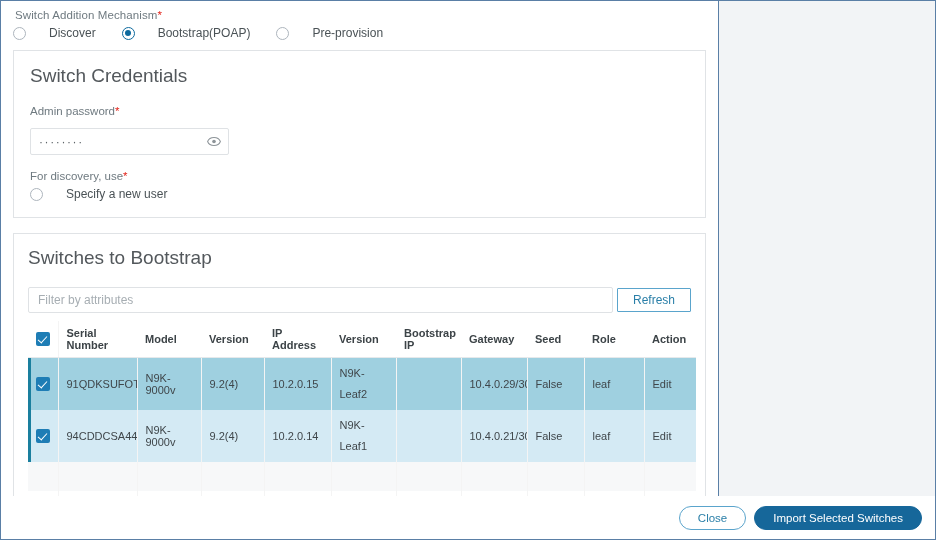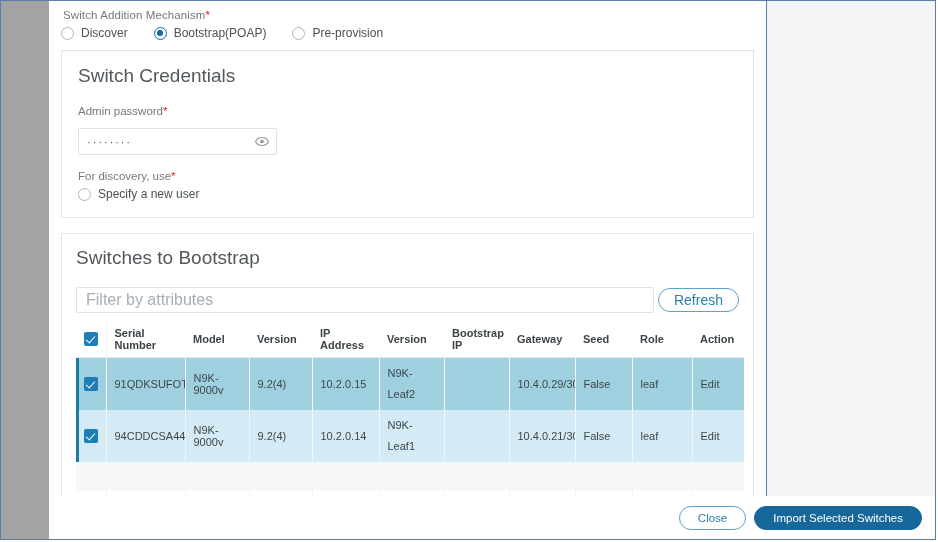--- a/index.html
+++ b/index.html
@@ -21,21 +21,20 @@
     position: absolute;
     left: 0;
     top: 0;
     width: 936px;
     height: 540px;
     border: 1px solid #5a7fa6;
     box-sizing: border-box;
     background: #a3a3a3;
     display: flex;
     flex-direction: column;
-    padding-left: 48px;
   }
 
   .modal-body {
     flex: 1 1 auto;
     position: relative;
     display: flex;
     min-height: 0;
   }
 
   
@@ -67,20 +66,21 @@
 
   .radio-row {
     display: flex;
     align-items: center;
   }
   .radio-opt {
     display: flex;
     align-items: center;
     margin-right: 26px;
     cursor: pointer;
+    gap: 16px;
   }
   .radio {
     width: 13px;
     height: 13px;
     border-radius: 50%;
     border: 1.4px solid #adb5bd;
     box-sizing: border-box;
     background: #fff;
     flex: none;
     position: relative;
@@ -177,36 +177,36 @@
     margin-bottom: 8px;
   }
   .filter-input {
     flex: 1 1 auto;
     height: 26px;
     box-sizing: border-box;
     border: 1px solid #dfe2e5;
     border-radius: 2px;
     padding: 0 9px;
     font-family: "Liberation Sans", sans-serif;
-    font-size: 16px;
+    font-size: 12px;
     color: #50585c;
     outline: none;
     background: #fff;
   }
   .filter-input::placeholder { color: #a7aeb3; }
   .refresh-btn {
     margin-left: 4px;
     height: 24px;
     padding: 0 15px;
     border: 1px solid #5aa4cc;
-    border-radius: 12px;
+    border-radius: 1px;
     background: #fff;
     color: #2a7fa8;
     font-family: "Liberation Sans", sans-serif;
-    font-size: 14px;
+    font-size: 12px;
     cursor: pointer;
     white-space: nowrap;
   }
 
   table.grid {
     width: 100%;
     border-collapse: collapse;
     table-layout: fixed;
   }
   table.grid th {

